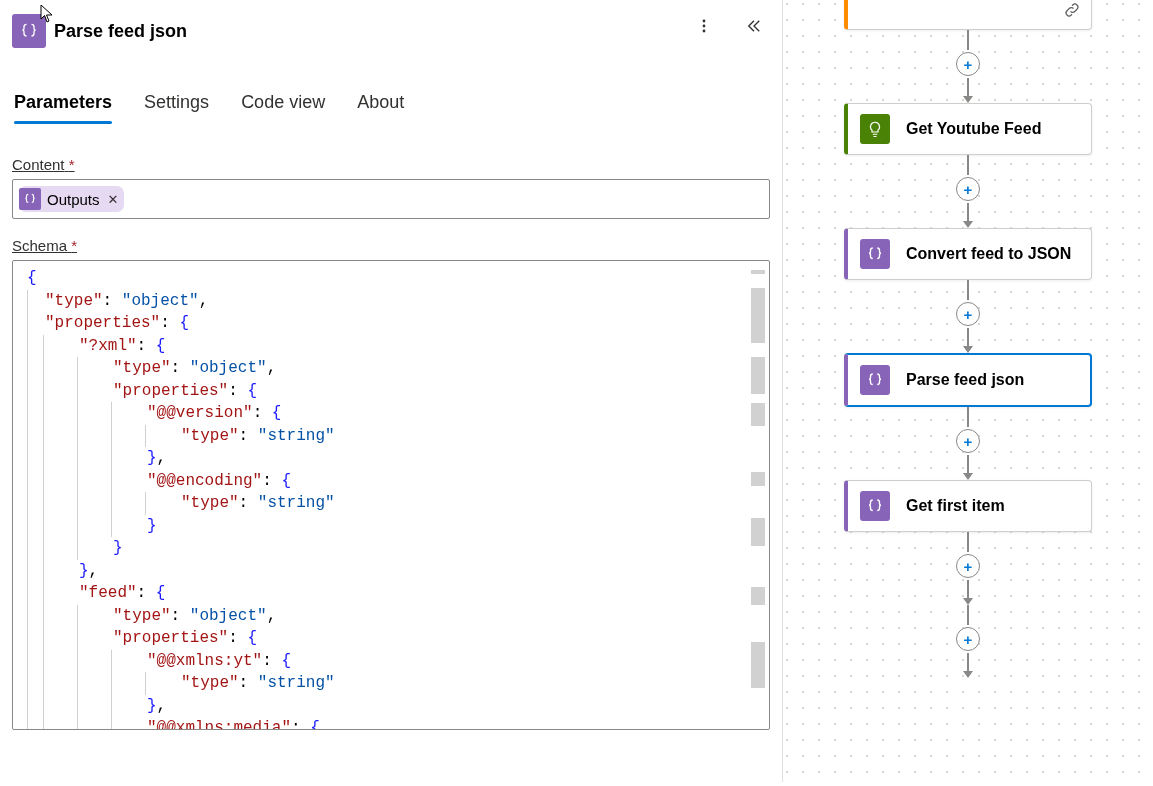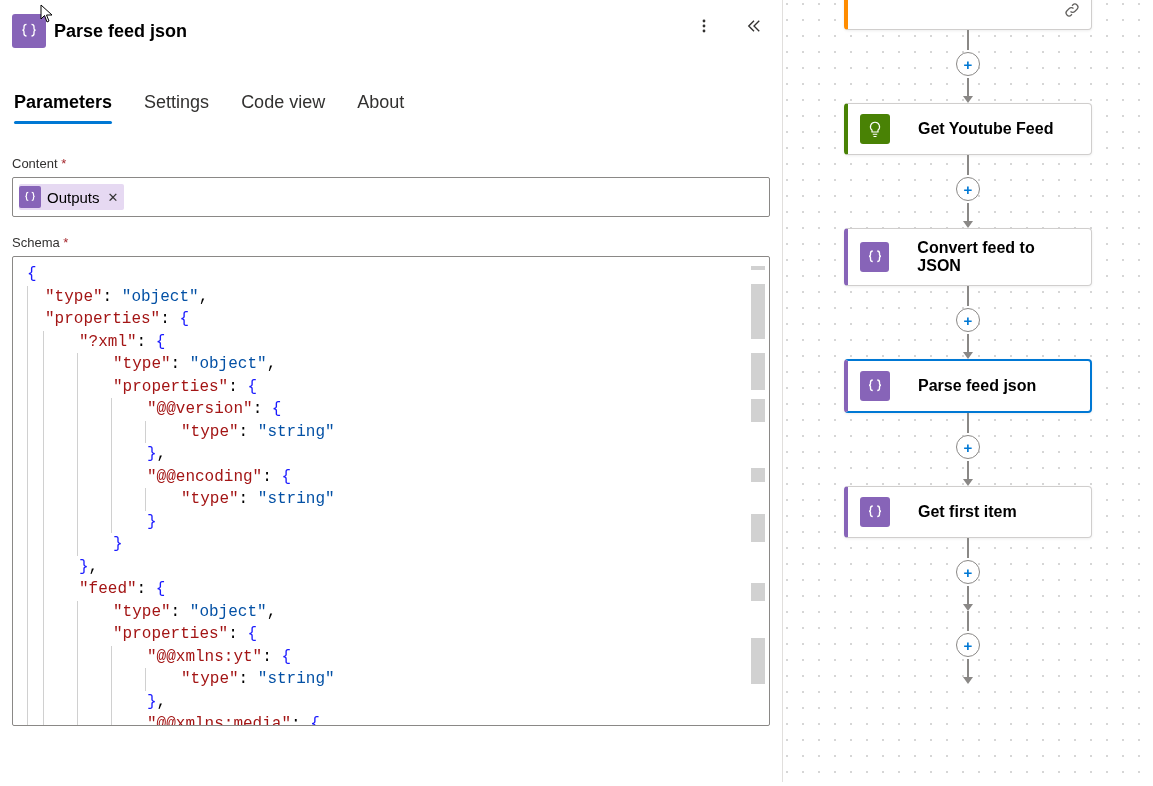--- a/index.html
+++ b/index.html
@@ -15,24 +15,24 @@
   .icon-btn { width: 24px; height: 24px; display:flex; align-items:center; justify-content:center; cursor:pointer; }
   .cursor { position: absolute; top: 4px; left: 40px; pointer-events:none; }
 
   
   .tabs { display: flex; gap: 32px; margin-top: 44px; border-bottom: 1px solid transparent; padding-left: 2px; }
   .tab { font-size: 18px; font-weight: 400; color: #323130; padding-bottom: 10px; cursor: pointer; }
   .tab.active { font-weight: 600; position: relative; color: #000; }
   .tab.active::after { content:""; position:absolute; bottom:-1px; left:0; right:0; height:3px; background:#0078d4; border-radius: 2px;}
 
   
-  .field-label { font-size: 13px; margin-top: 32px; margin-bottom: 6px; }
+  .field-label { font-size: 15px; margin-top: 32px; margin-bottom: 6px; text-decoration: underline; }
   .req { color: #a4262c; }
   .content-box { border: 1px solid #8a8886; border-radius: 2px; padding: 6px; display: flex; align-items: center; min-height: 36px; }
-  .token { display: inline-flex; align-items: center; gap: 6px; background: #e6d9f2; border-radius: 2px; padding: 2px 6px 2px 0; }
+  .token { display: inline-flex; align-items: center; gap: 6px; background: #e6d9f2; border-radius: 7px; padding: 2px 6px 2px 0; }
   .token-icon { width: 22px; height: 22px; background: #8764b8; border-radius: 2px; display:flex; align-items:center; justify-content:center; }
   .token-text { font-size: 15px; color: #000; }
   .token-x { font-size: 13px; color: #333; padding-left: 2px; cursor:pointer; }
 
   .schema-label { margin-top: 18px; }
   .schema-box { position:relative; border: 1px solid #8a8886; border-radius: 2px; height: 470px; font-family: Consolas, "Courier New", monospace; font-size: 16px; line-height: 22.5px; overflow:hidden; }
   .code { padding: 6px 10px 6px 14px; overflow: hidden; white-space: pre; position:relative; }
   .guide { border-left: 1px solid #d0d0d0; display:inline-block; height:22.5px; vertical-align:top; padding-left:0; }
   .hl-brace { color: #1a1aff; }
   .hl-key { color: #a31515; }
@@ -49,21 +49,21 @@
   .mm-c5 { top:45%; height:3%; }
   .mm-c6 { top:55%; height:6%; }
   .mm-c7 { top:70%; height:4%; }
   .mm-c8 { top:82%; height:10%; }
 
   .link { color: #0078d4; font-size: 17px; margin-top: 12px; display:inline-block; cursor:pointer; }
 
   
   .canvas { flex: 1; background: #fff; position: relative; border-left: 1px solid #e1dfdd; background-image: radial-gradient(#d6d6d6 1px, transparent 1px); background-size: 16px 16px; background-position: -4px -4px; overflow:hidden;}
   .flow { position:absolute; left:50%; top:-10px; transform:translateX(-50%); display:flex; flex-direction:column; align-items:center; }
-  .node { width: 248px; background:#fff; border:1px solid #d0cecd; border-left:4px solid #8764b8; border-radius:4px; box-shadow: 0 1px 3px rgba(0,0,0,0.07); display:flex; align-items:center; padding:10px 12px; gap:28px; cursor:pointer; }
+  .node { width: 248px; background:#fff; border:1px solid #d0cecd; border-left:4px solid #8764b8; border-radius:4px; box-shadow: 0 1px 3px rgba(0,0,0,0.07); display:flex; align-items:center; padding:10px 12px; gap:16px; cursor:pointer; }
   .node.green { border-left-color:#498205; }
   .node.orange { border-left-color:#ff8c00; height:40px; justify-content:flex-end; padding:6px 10px; }
   .node.selected { border:2px solid #0078d4; border-left:4px solid #8764b8; }
   .node-icon { width:30px; height:30px; background:#8764b8; border-radius:3px; display:flex; align-items:center; justify-content:center; }
   .node-icon.green { background:#498205; }
   .node-label { font-size:16px; font-weight:600; color:#000; }
   .chain-link { width:18px; height:18px; }
 
   .connector { display:flex; flex-direction:column; align-items:center; }
   .connector .line { width:2px; height:20px; background:#8a8886; }

